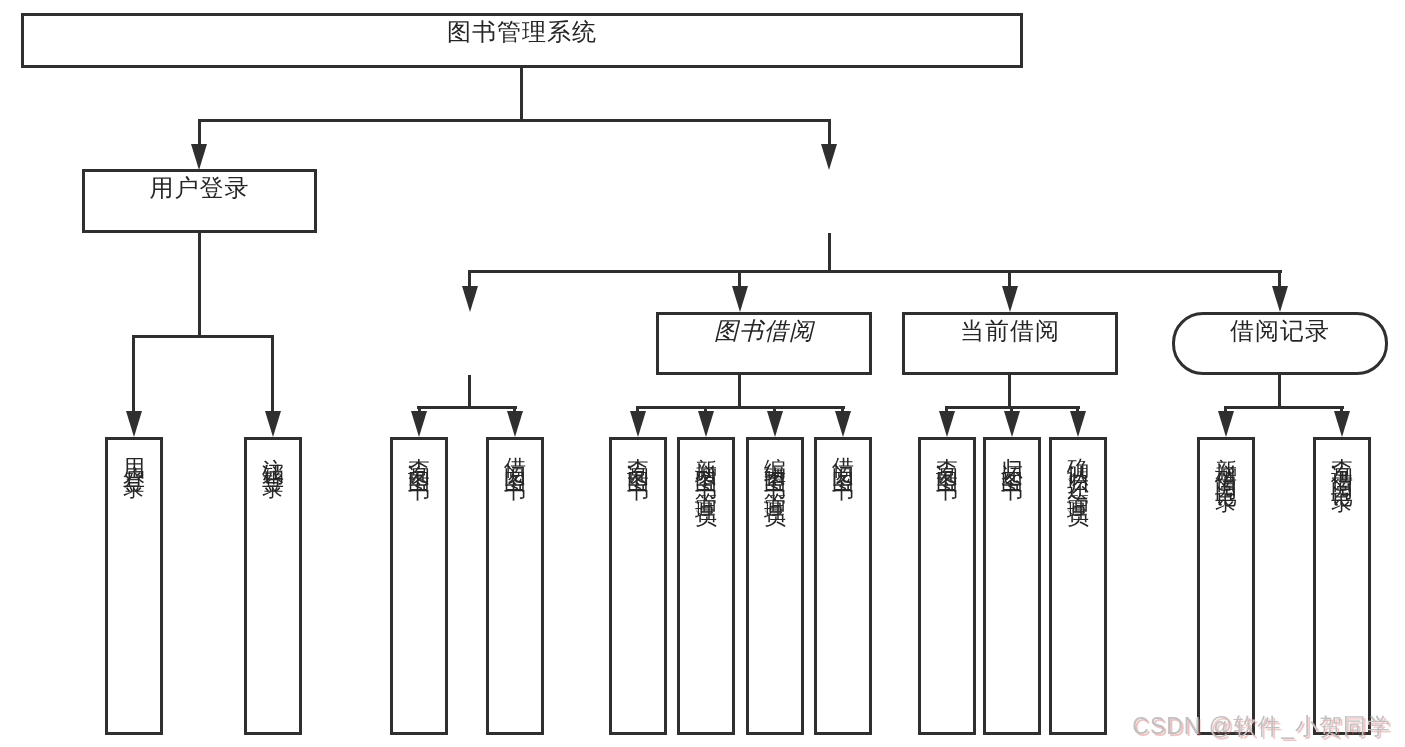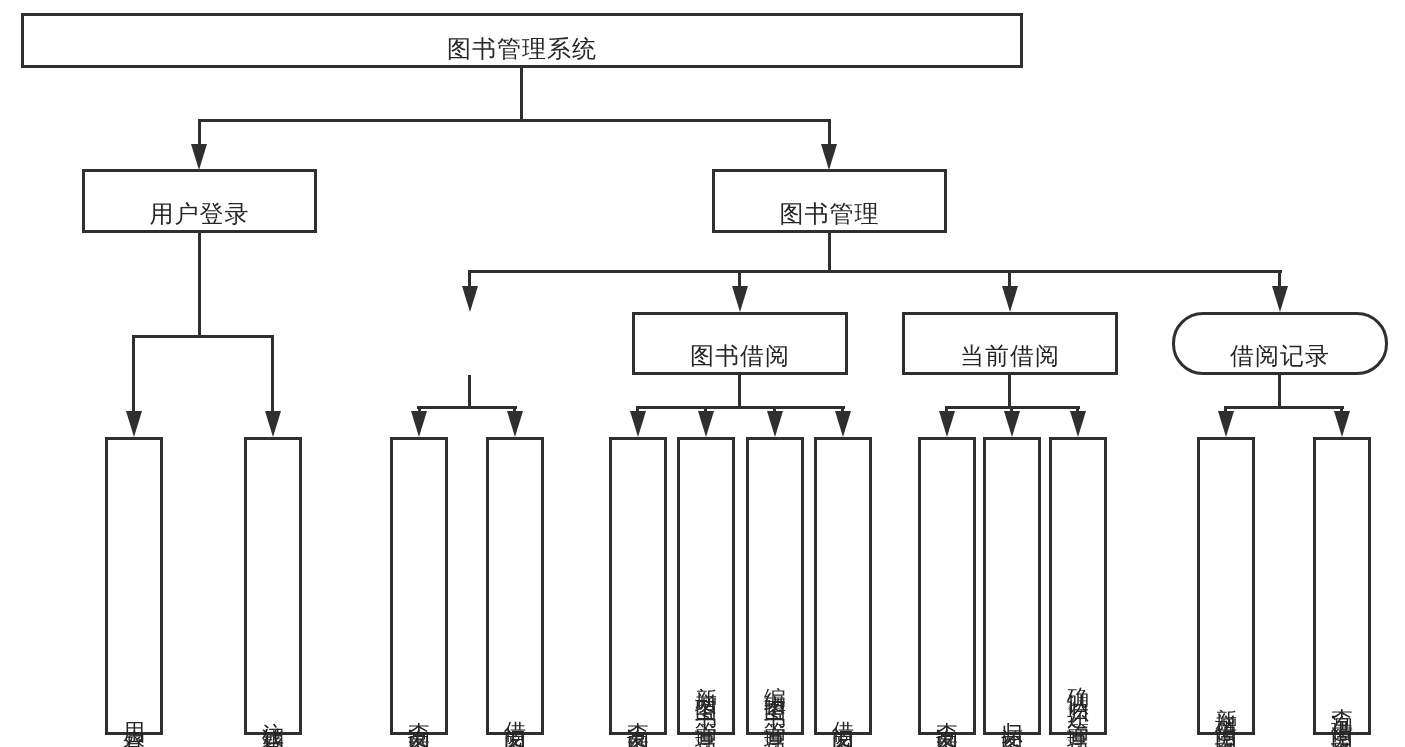--- a/index.html
+++ b/index.html
@@ -11,21 +11,21 @@
     font-family:"Liberation Sans", sans-serif;
     --line:#2f2f2f;
     --text:#262626;
   }
   .box{
     position:absolute;
     box-sizing:border-box;
     border:3px solid var(--line);
     background:#ffffff;
     display:flex;
-    align-items:flex-end;
+    align-items:flex-start;
     justify-content:center;
     color:var(--text);
     z-index:2;
   }
   .root-box{left:21px;top:13px;width:1002px;height:55px;font-size:24px;letter-spacing:1px;}
   .l2-box{top:169px;width:235px;height:64px;font-size:24px;letter-spacing:1px;}
   .l3-box{top:312px;width:216px;height:63px;font-size:24px;letter-spacing:1px;}
   .leaf{top:437px;width:58px;height:298px;}
   .vtext{
     writing-mode:vertical-rl;
@@ -59,25 +59,22 @@
 
 <div class="canvas">
 
   <div class="box root-box">
     <span>图书管理系统</span>
   </div>
 
   <div class="box l2-box" style="left:82px;">
     <span>用户登录</span>
   </div>
-  <div class="box l2-box" style="left:712px;">
-    <span>图书管理</span>
-  </div>
 
-  <div class="box l3-box" style="left:632px;">
+  <div class="box l3-box" style="left:656px;font-style:italic;">
     <span>图书借阅</span>
   </div>
   <div class="box l3-box" style="left:902px;">
     <span>当前借阅</span>
   </div>
   <div class="box l3-box" style="left:1172px;border-radius:31px;">
     <span>借阅记录</span>
   </div>
 
   <div class="box leaf" style="left:105px;">
@@ -176,14 +173,15 @@
   <div class="vline" style="left:1076px;top:406px;height:9px;"></div>
   <div class="arrow" style="left:1070px;top:411px;"></div>
 
   <div class="vline" style="left:1278px;top:375px;height:33px;"></div>
   <div class="hline" style="left:1224px;top:406px;width:120px;"></div>
   <div class="vline" style="left:1224px;top:406px;height:9px;"></div>
   <div class="arrow" style="left:1218px;top:411px;"></div>
   <div class="vline" style="left:1340px;top:406px;height:9px;"></div>
   <div class="arrow" style="left:1334px;top:411px;"></div>
 
+  <div class="watermark">CSDN @软件_小贺同学</div>
 
 </div>
 
 </body></html>

